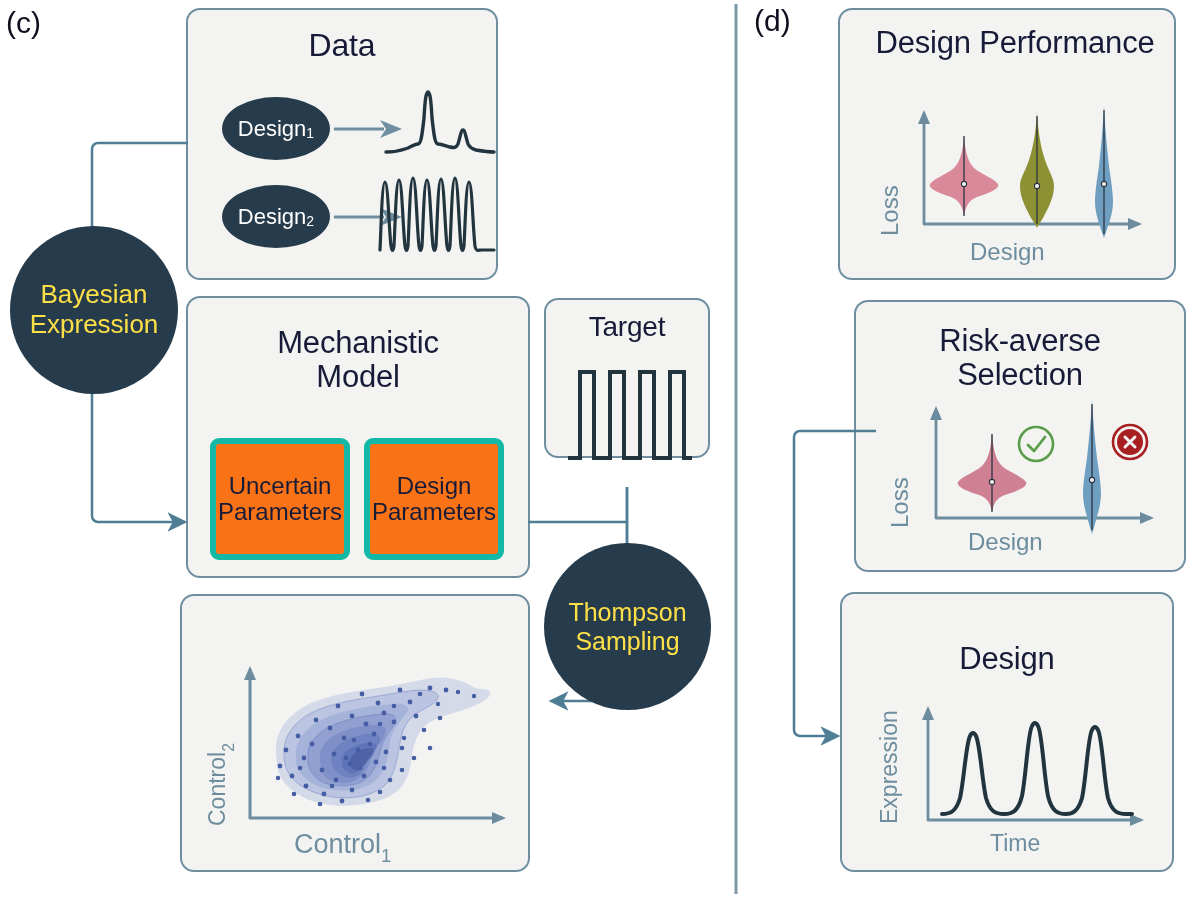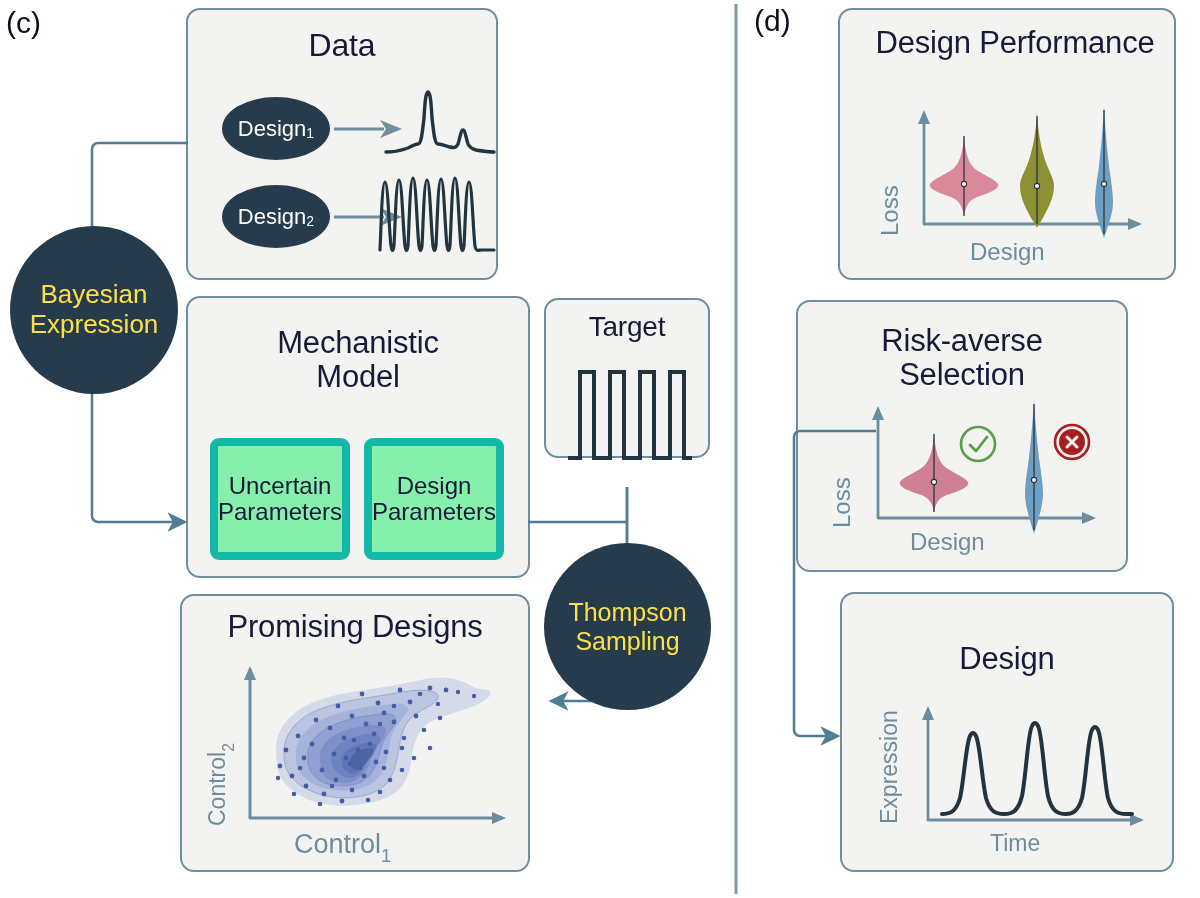--- a/index.html
+++ b/index.html
@@ -13,22 +13,22 @@
   
   .panel{
     position:absolute;
     background:#f3f4f2;
     border:2.5px solid #6f8fa0;
     border-radius:14px;
     box-sizing:border-box;
   }
   .subbox{
     position:absolute;
-    background:#86efac;
-    border:8px solid #14b8a6;
+    background:#f97316;
+    border:6px solid #14b8a6;
     border-radius:9px;
     box-sizing:border-box;
     display:flex;align-items:center;justify-content:center;
     text-align:center;
     color:#171b38;
     line-height:1.08;
   }
   .ptitle{
     position:absolute;left:0;right:0;
     text-align:center;
@@ -148,21 +148,20 @@
 
 <div class="panel" style="left:544px;top:298px;width:166px;height:160px;">
   <div class="ptitle" style="top:12px;font-size:28px;">Target</div>
   <svg class="abs" style="left:18px;top:62px;" width="132" height="106" viewBox="0 0 132 106">
     <path d="M4,96 L4,96 L16,96 L16,10 L30,10 L30,96 L46,96 L46,10 L60,10 L60,96
              L76,96 L76,10 L90,10 L90,96 L106,96 L106,10 L120,10 L120,96 L128,96" fill="none" stroke="#22353f" stroke-width="4" stroke-linejoin="miter" stroke-linecap="butt"></path>
   </svg>
 </div>
 
 <div class="panel" style="left:180px;top:594px;width:350px;height:278px;">
-  <div class="ptitle" style="top:14px;font-size:31px;">Promising Designs</div>
 
   <div class="axlabel rot" style="left:22px;top:230px;font-size:23px;">
     <span>Control</span><sub>2</sub>
   </div>
   <div class="axlabel" style="left:112px;top:233px;font-size:27px;">
     <span>Control</span><sub>1</sub>
   </div>
 
   <svg class="abs" style="left:52px;top:62px;" width="290" height="178" viewBox="0 0 290 178">
 
@@ -306,21 +305,21 @@
     <g>
       <path d="M202,0 C203,20 205,42 207,60 C209,74 211,86 211,96
                C211,108 206,120 202,132 C198,120 193,108 193,96
                C193,86 195,74 197,60 C199,42 201,20 202,0 Z" fill="#6f9fc0"></path>
       <line x1="202" y1="4" x2="202" y2="128" stroke="#2b3340" stroke-width="1.3"></line>
       <circle cx="202" cy="78" r="2.6" fill="#f3f4f2" stroke="#2b3340" stroke-width="1.1"></circle>
     </g>
   </svg>
 </div>
 
-<div class="panel" style="left:796px;top:300px;width:332px;height:272px;">
+<div class="panel" style="left:854px;top:300px;width:332px;height:272px;">
   <div class="ptitle" style="top:22px;font-size:31px;">
     <span>Risk-averse</span><br>
     <span>Selection</span>
   </div>
   <div class="axlabel rot" style="left:30px;top:226px;font-size:24px;">Loss</div>
   <div class="axlabel" style="left:112px;top:226px;font-size:24px;">Design</div>
 
   <svg class="abs" style="left:58px;top:98px;" width="262" height="136" viewBox="0 0 262 136">
     <path d="M22,10 L22,118 L236,118" fill="none" stroke="#6d8d9e" stroke-width="2.8" stroke-linecap="round" stroke-linejoin="round"></path>
     <path d="M16,20 L22,6 L28,20 Z" fill="#6d8d9e"></path>

